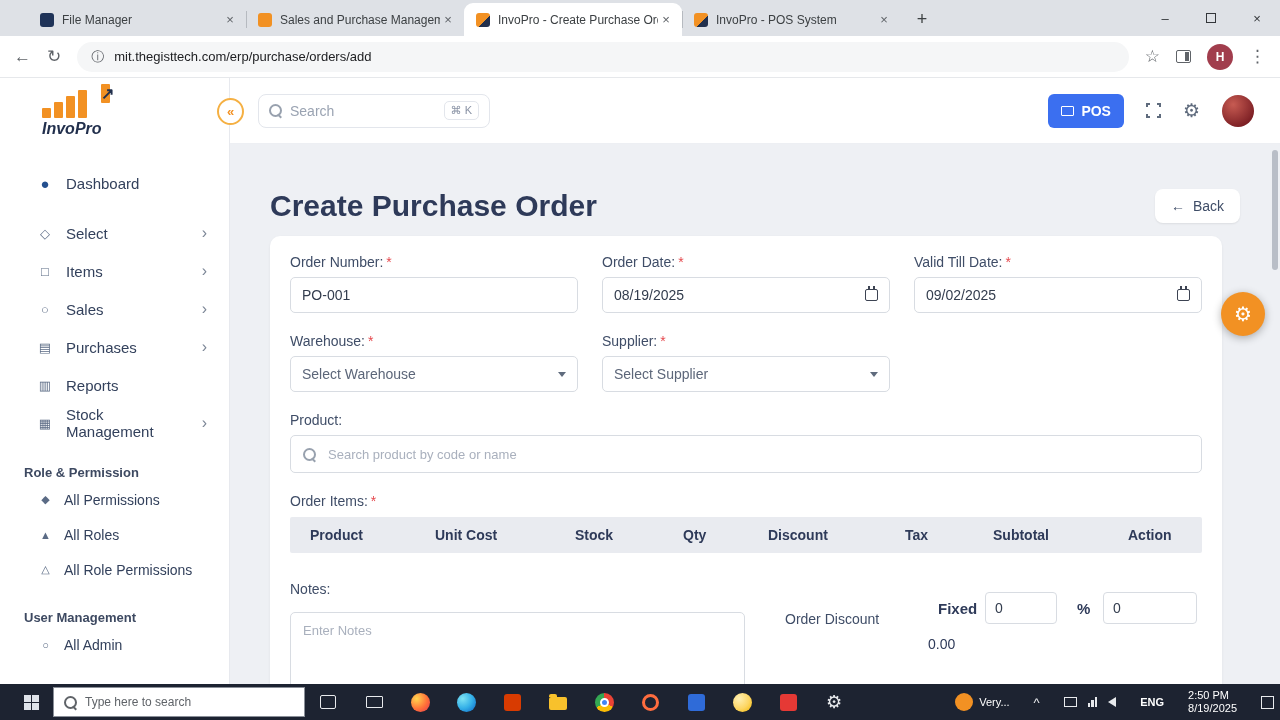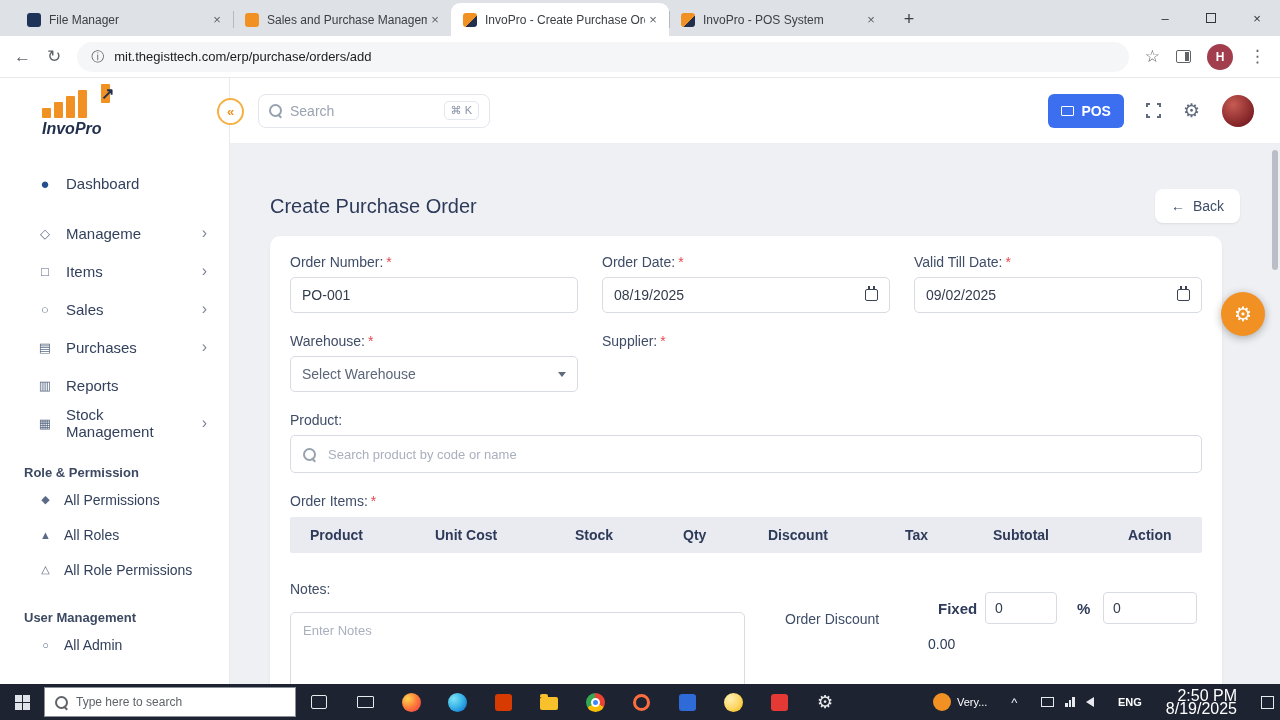--- a/index.html
+++ b/index.html
@@ -1,20 +1,20 @@
 <!DOCTYPE html>
 <html><head>
 <meta charset="utf-8">
 <style>
   * { box-sizing: border-box; margin: 0; padding: 0; }
   body { width:1280px; height:720px; font-family:"Liberation Sans", sans-serif; overflow:hidden; background:#fff; }
   .screen { position:relative; width:1280px; height:720px; overflow:hidden; }
 
   
-  .tabstrip { height:36px; background:#dee1e6; display:flex; align-items:flex-end; padding-left:15px; position:relative; }
+  .tabstrip { height:36px; background:#dee1e6; display:flex; align-items:flex-end; padding-left:28px; position:relative; }
   .tab { width:218px; height:33px; display:flex; align-items:center; padding:0 8px 0 12px; font-size:12px; color:#3c4043; border-top-left-radius:9px; border-top-right-radius:9px; position:relative; }
   .tab + .tab::before { content:""; position:absolute; left:0; top:8px; bottom:8px; width:1px; background:#b6bac0; }
   .tab.active { background:#fff; z-index:2; }
   .tab.active::before { display:none; }
   .fav { width:14px; height:14px; border-radius:3px; margin-right:8px; flex:none; }
   .fav.f1 { background:#1f3358; }
   .fav.f2 { background:#f29123; }
   .fav.f3 { background:linear-gradient(135deg,#f29123 60%,#22304d 60%); }
   .fav.f4 { background:linear-gradient(135deg,#f29123 60%,#22304d 60%); }
   .tab .t { flex:1; white-space:nowrap; overflow:hidden; }
@@ -66,21 +66,21 @@
   .pos-mon { width:13px; height:10px; border:1.6px solid #fff; border-radius:1px; }
   .fs-icon { width:15px; height:15px; border:2px solid #5f6b7d; position:relative; }
   .fs-icon::before { content:""; position:absolute; left:2px; right:2px; top:-3px; bottom:-3px; background:#fff; }
   .fs-icon::after { content:""; position:absolute; top:2px; bottom:2px; left:-3px; right:-3px; background:#fff; }
   .top-gear { font-size:19px; color:#5f6b7d; }
   .user-av { width:32px; height:32px; border-radius:50%; background:radial-gradient(circle at 35% 30%, #c75b52, #7c1f24 75%); }
   .collapse-btn { position:absolute; left:217px; top:20px; width:27px; height:27px; border-radius:50%; background:#fff; border:2px solid #f5b043; color:#f29123; display:flex; align-items:center; justify-content:center; font-size:13px; font-weight:bold; z-index:5; }
 
   .content { position:absolute; top:66px; left:0; right:0; bottom:0; overflow:hidden; padding:0 40px; }
   .page-head { display:flex; align-items:center; justify-content:space-between; margin-top:46px; height:32px; }
-  .page-title { font-size:20px; font-weight:normal; color:#2e3a59; }
+  .page-title { font-size:30px; font-weight:bold; color:#2e3a59; }
   .back-btn { background:#fff; height:34px; padding:0 16px; border-radius:8px; display:flex; align-items:center; gap:8px; color:#3f4d67; font-size:14px; box-shadow:0 1px 2px rgba(0,0,0,.08); }
 
   .card { margin-top:14px; margin-right:18px; background:#fff; border-radius:10px; box-shadow:0 1px 3px rgba(16,24,40,.06); padding:18px 20px; height:520px; }
   .grid3 { display:grid; grid-template-columns:repeat(3,1fr); column-gap:24px; margin-bottom:20px; }
   .flabel { font-size:14px; color:#3f4d67; margin-bottom:7px; display:flex; gap:3px; align-items:baseline; }
   .req { color:#e5484d; }
   .inp { height:36px; border:1px solid #d8dce2; border-radius:5px; display:flex; align-items:center; padding:0 11px; font-size:14px; color:#333d4e; background:#fff; }
   .inp input.raw { border:none; outline:none; width:100%; font:inherit; color:inherit; background:transparent; }
   .cal-icon { margin-left:auto; width:13px; height:12px; border:1.6px solid #3c4352; border-radius:2px; position:relative; flex:none; }
   .cal-icon::before { content:""; position:absolute; top:-4px; left:2px; width:1.6px; height:3px; background:#3c4352; }
@@ -102,21 +102,21 @@
   .dinp { position:absolute; top:11px; height:32px; width:72px; border:1px solid #d8dce2; border-radius:4px; padding:0 9px; font-size:14px; color:#333d4e; outline:none; }
   .dinp.fixed { left:240px; }
   .pct-label { position:absolute; left:332px; top:19px; font-size:15px; font-weight:bold; color:#2e3a59; }
   .dinp.pct { left:358px; width:94px; }
   .od-total { position:absolute; left:183px; top:55px; font-size:14px; color:#2e3a59; }
 
   .fab-gear { position:absolute; left:1221px; top:292px; width:44px; height:44px; border-radius:50%; background:#f29123; color:#fff; display:flex; align-items:center; justify-content:center; font-size:20px; box-shadow:0 2px 8px rgba(0,0,0,.3); z-index:6; }
   .scroll-thumb { position:absolute; right:2px; top:72px; width:6px; height:120px; background:#b9bec7; border-radius:3px; z-index:7; }
 
   
-  .taskbar { position:absolute; left:0; top:684px; width:1280px; height:36px; background:#1d2331; display:flex; align-items:center; color:#fff; }
+  .taskbar { position:absolute; left:0; top:684px; width:1280px; height:36px; background:#1d2331; display:flex; align-items:center; color:#fff;padding-left:9px; }
   .tb-start { width:44px; height:36px; display:flex; align-items:center; justify-content:center; }
   .win-logo { display:grid; grid-template-columns:7px 7px; grid-template-rows:7px 7px; gap:1px; }
   .win-logo span { background:#dfe3ea; display:block; }
   .tb-search { width:252px; height:30px; background:#fff; border:1px solid #8a8f98; display:flex; align-items:center; gap:8px; padding:0 10px; }
   .tb-search .mag::before { border-color:#5f6368; } .tb-search .mag::after { background:#5f6368; }
   .tb-search span { color:#5f6368; font-size:12px; white-space:nowrap; }
   .tb-icons { display:flex; height:100%; }
   .tb-ic { width:46px; height:36px; display:flex; align-items:center; justify-content:center; }
   .ic-taskview { width:16px; height:14px; border:1.6px solid #e8eaed; border-radius:2px; }
   .ic-monitor { width:17px; height:12px; border:1.6px solid #e8eaed; border-radius:1px; }
@@ -136,21 +136,21 @@
   .uv-item { display:flex; align-items:center; gap:6px; font-size:11px; color:#fff; }
   .uv-dot { width:18px; height:18px; border-radius:50%; background:#f29123; }
   .tray-chev { font-size:13px; color:#e8eaed; }
   .tray-ics { display:flex; align-items:center; gap:11px; }
   .ic-bars { display:flex; align-items:flex-end; gap:1px; }
   .ic-bars i { width:2.5px; background:#e8eaed; display:block; }
   .ic-b1{height:4px}.ic-b2{height:7px}.ic-b3{height:10px}
   .ic-mini-mon { width:13px; height:10px; border:1.4px solid #e8eaed; }
   .ic-vol { width:0; height:0; border-top:5px solid transparent; border-bottom:5px solid transparent; border-right:8px solid #e8eaed; }
   .tray-lang { font-size:11px; font-weight:bold; }
-  .tray-clock { font-size:16px; text-align:right; line-height:13px; }
+  .tray-clock { font-size:11px; text-align:left; line-height:13px; }
   .ic-ac { width:13px; height:13px; border:1.5px solid #e8eaed; }
 </style>
 </head>
 <body>
 
 <div class="screen">
 
   <div class="tabstrip">
     <div class="tab">
       <span class="fav f1"></span>
@@ -208,21 +208,21 @@
         </div>
         <div class="brand-text">InvoPro</div>
       </div>
       <nav class="side-nav">
         <div class="nav-item first">
           <span class="nav-glyph dash">●</span>
           <span class="nav-label">Dashboard</span>
         </div>
         <div class="nav-item">
           <span class="nav-glyph">◇</span>
-          <span class="nav-label">Manageme</span>
+          <span class="nav-label">Select</span>
           <span class="nav-chev">›</span>
         </div>
         <div class="nav-item">
           <span class="nav-glyph">□</span>
           <span class="nav-label">Items</span>
           <span class="nav-chev">›</span>
         </div>
         <div class="nav-item">
           <span class="nav-glyph">○</span>
           <span class="nav-label">Sales</span>
@@ -333,20 +333,24 @@
               </div>
               <div class="inp">
                 <span class="sel-txt">Select Warehouse</span>
                 <span class="dd-caret"></span>
               </div>
             </div>
             <div class="field">
               <div class="flabel">
                 <span>Supplier:</span>
                 <span class="req">*</span>
+              </div>
+              <div class="inp">
+                <span class="sel-txt">Select Supplier</span>
+                <span class="dd-caret"></span>
               </div>
             </div>
             <div></div>
           </div>
 
           <div class="flabel">
             <span>Product:</span>
           </div>
           <div class="prod-wrap">
             <span class="mag"></span>

